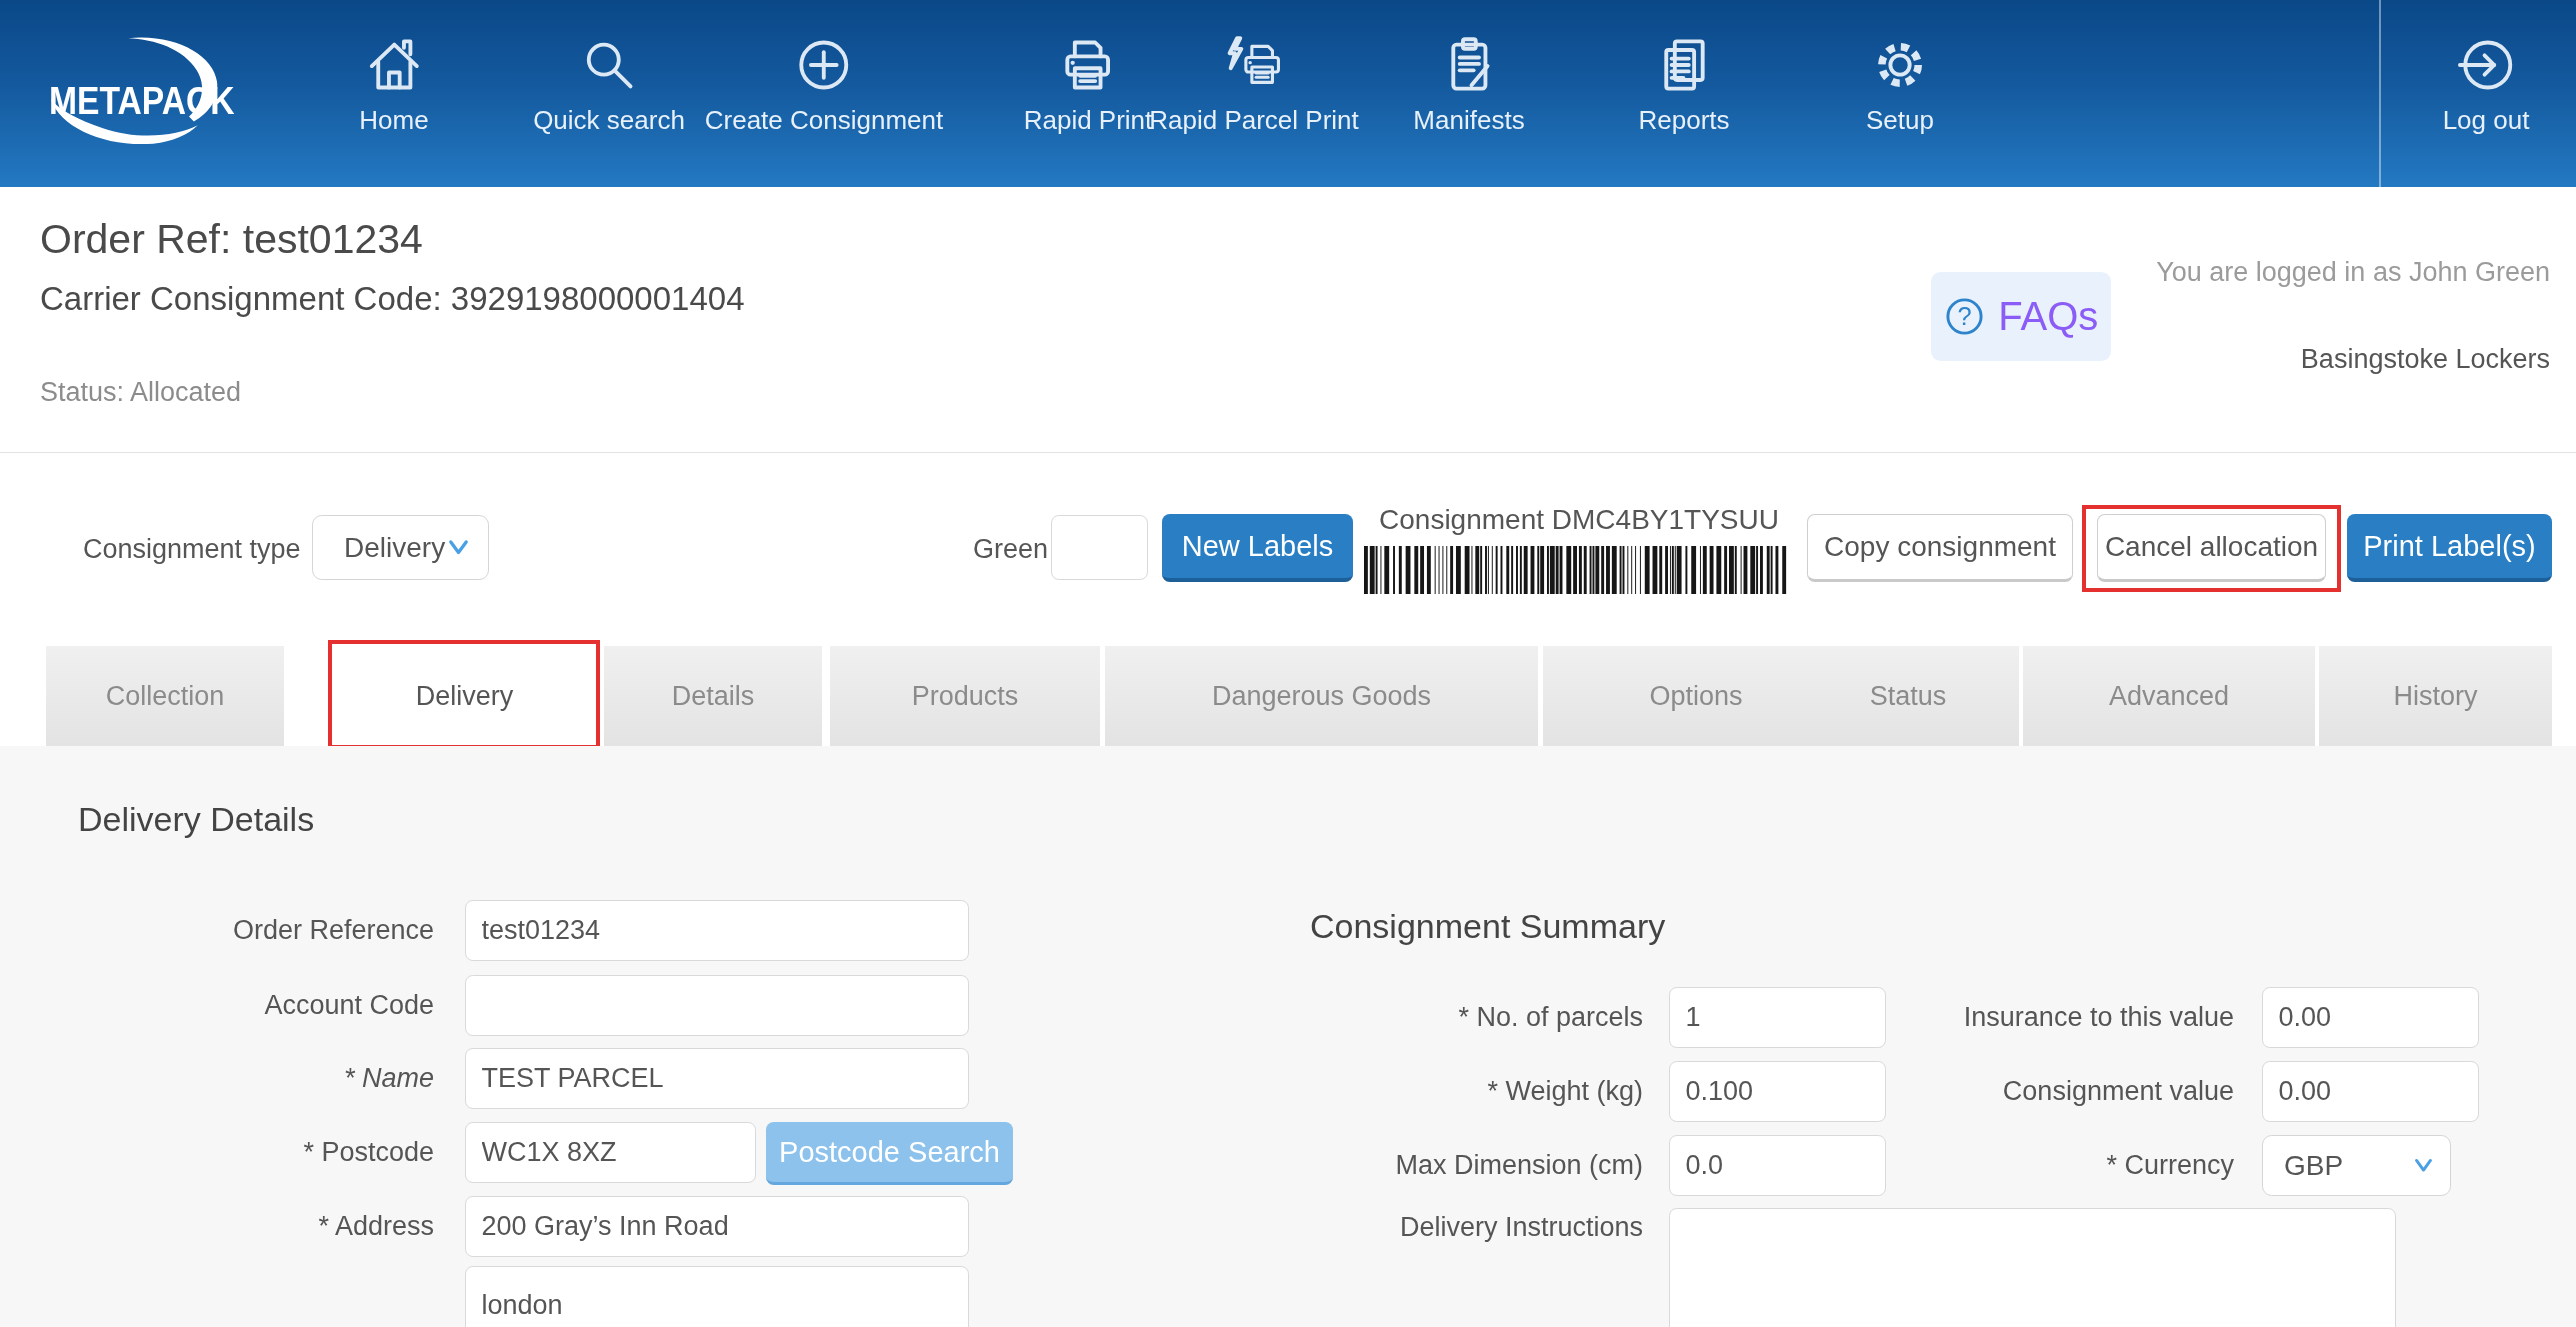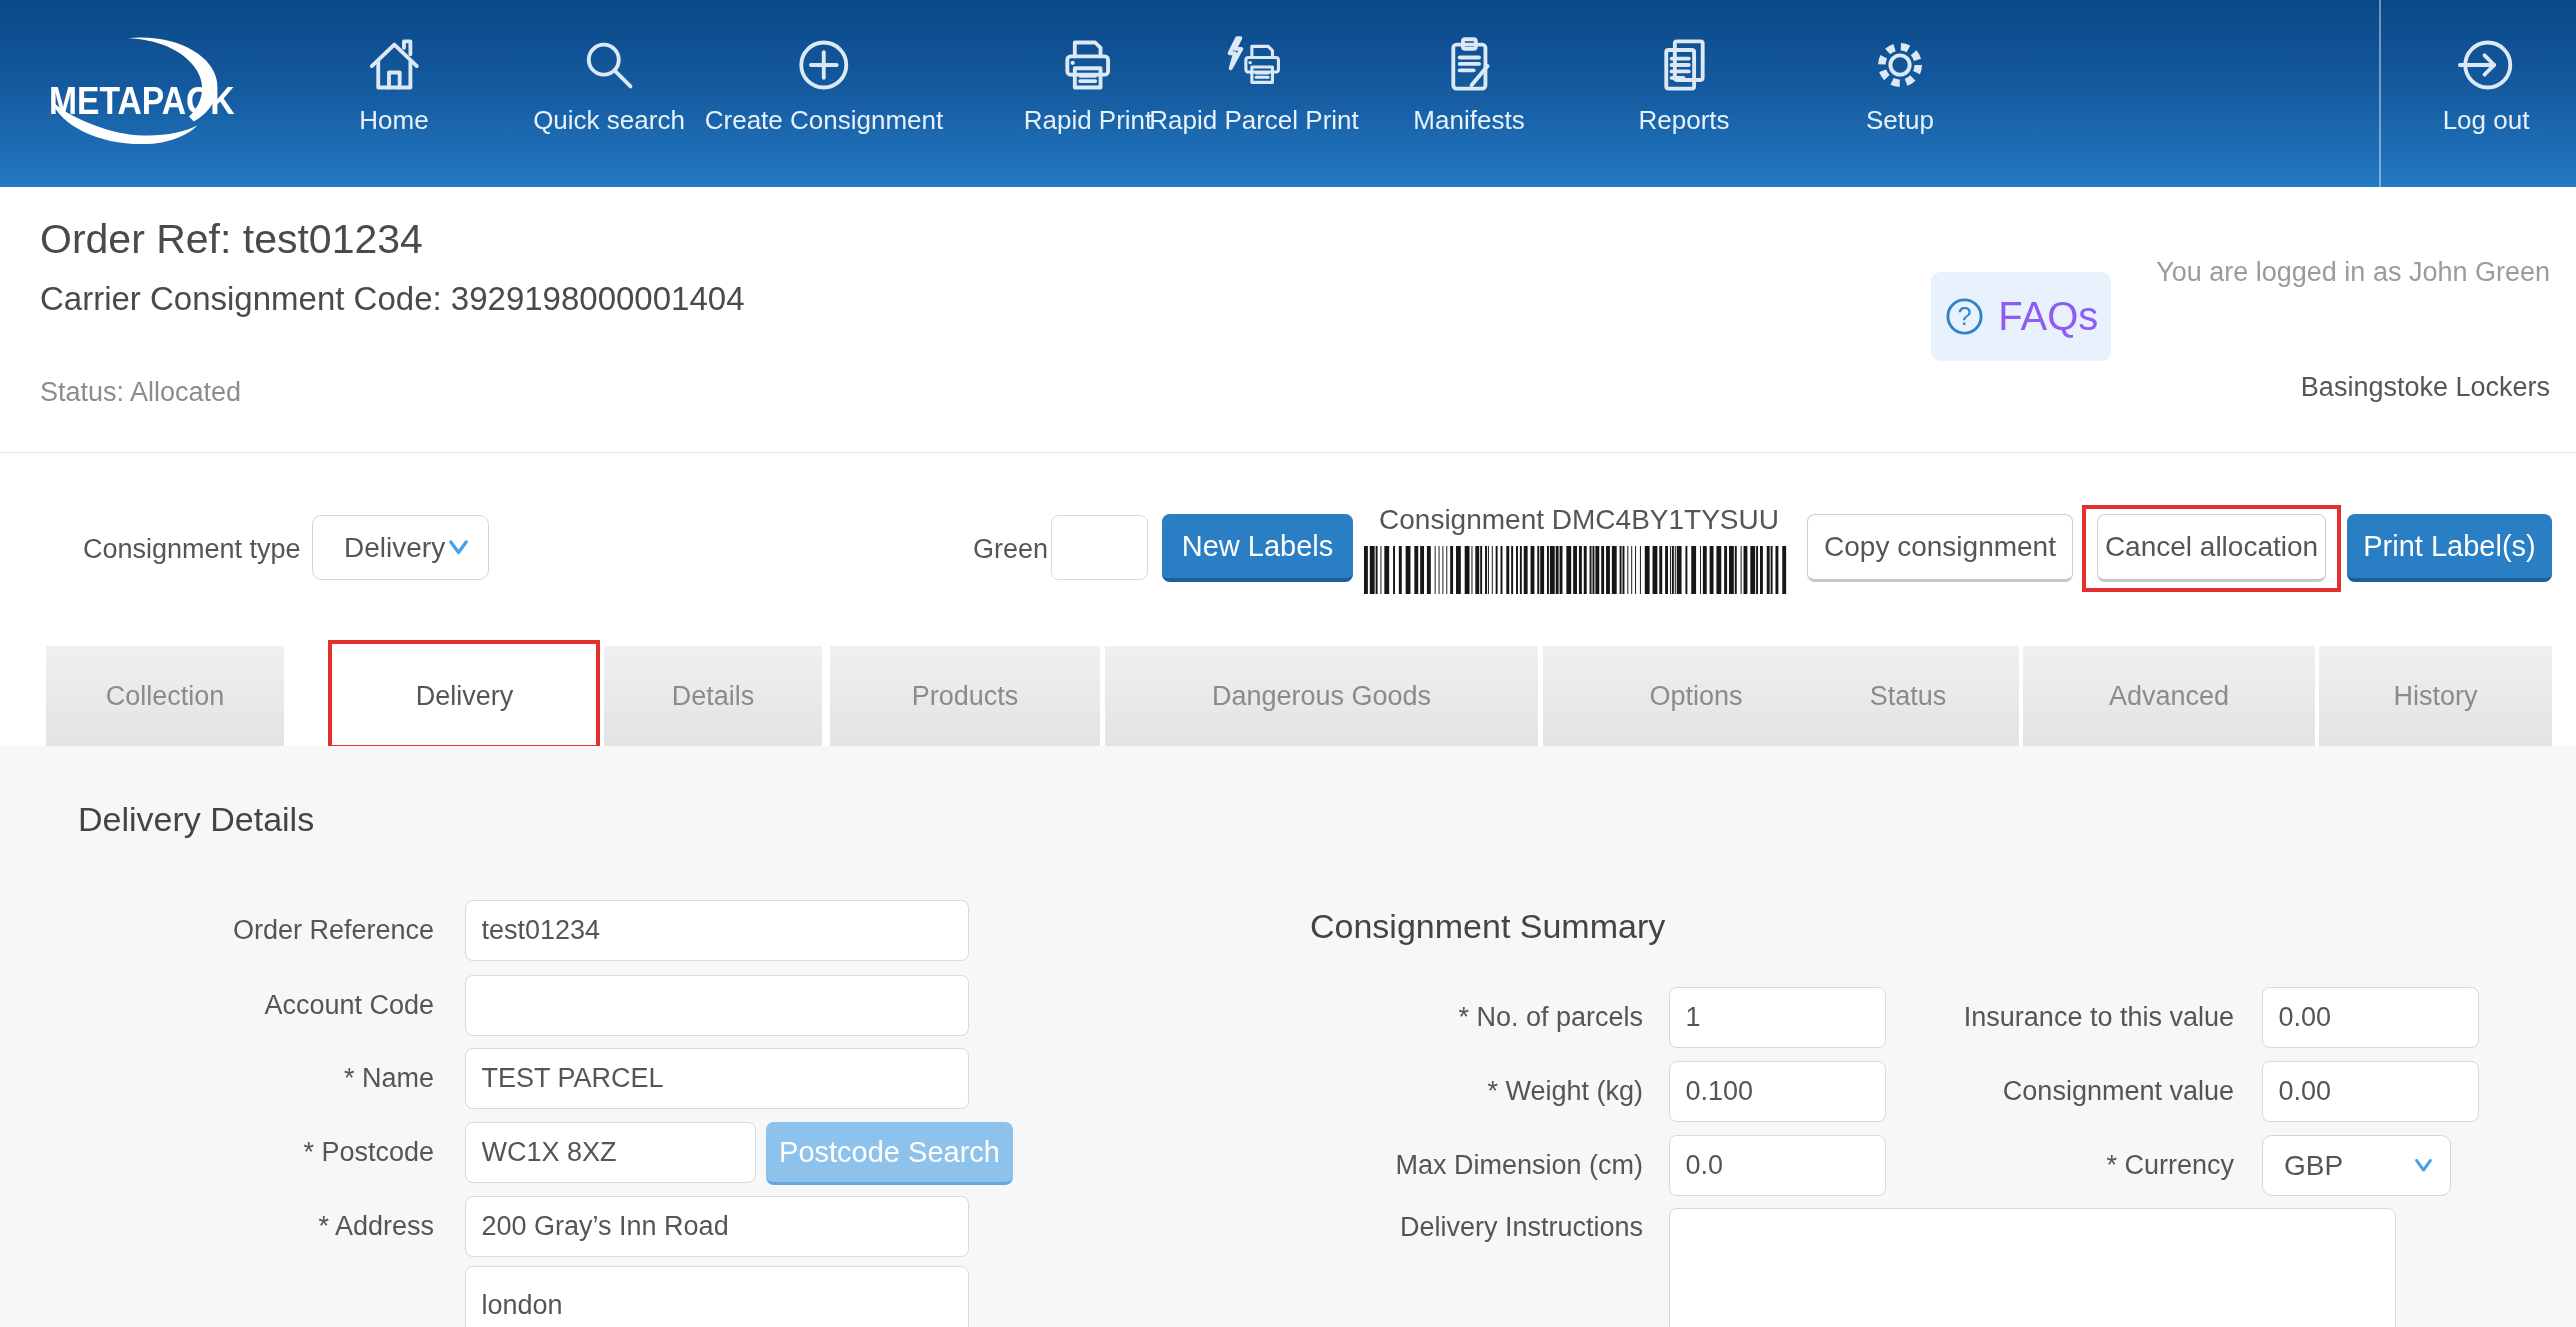--- a/index.html
+++ b/index.html
@@ -18,21 +18,21 @@
   
   .header{position:absolute;left:0;top:187px;width:2576px;height:266px;background:#fff;
           border-bottom:1.9px solid #e3e3e3;box-sizing:border-box;}
   .h-order{position:absolute;left:40px;top:29px;font-size:41px;color:#4a4a4a;}
   .h-carrier{position:absolute;left:40px;top:93px;font-size:33px;color:#4a4a4a;}
   .h-status{position:absolute;left:40px;top:190px;font-size:27px;color:#8c8c8c;}
   .faqs{position:absolute;left:1931px;top:85px;width:180px;height:89px;background:#e9f2fc;
         border-radius:9.7px;display:flex;align-items:center;justify-content:center;gap:13.6px;cursor:pointer;}
   .faqs-label{font-size:40px;color:#8b5cf6;}
   .h-logged{position:absolute;right:26px;top:70px;font-size:27px;color:#9b9b9b;}
-  .h-account{position:absolute;right:26px;top:157px;font-size:27px;color:#555;margin-top:28px;}
+  .h-account{position:absolute;right:26px;top:157px;font-size:27px;color:#555;}
   
   .tb-label{font-size:27px;color:#555;white-space:nowrap;}
   .selectbox{background:#fff;border:1.9px solid #d5d5d5;border-radius:9.7px;box-sizing:border-box;
              display:flex;align-items:center;justify-content:space-between;cursor:pointer;}
   .selectbox .sel-text{font-size:28px;color:#555;}
   .btn-blue{background:#2a7fc4;border:none;border-bottom:4.8px solid #1d5f98;border-radius:7.8px;
             color:#fff;font-size:29px;font-family:inherit;cursor:pointer;}
   .btn-white{background:#fff;border:1.9px solid #cfcfcf;border-bottom:3.9px solid #c9c9c9;border-radius:7.8px;
              color:#555;font-size:28px;font-family:inherit;cursor:pointer;}
   .bc-text{position:absolute;left:1366px;top:504px;width:426px;text-align:center;
@@ -312,21 +312,21 @@
 <div class="content">
 
   <div class="section-h" style="left:78px;top:54px;">Delivery Details</div>
 
   <div class="f-label" style="left:0;top:154px;width:434px;height:61px;">Order Reference</div>
   <input class="f-input" style="left: 465px; top: 154px; width: 504px;" value="test01234">
 
   <div class="f-label" style="left:0;top:229px;width:434px;height:61px;">Account Code</div>
   <input class="f-input" style="left: 465px; top: 229px; width: 504px;" value="">
 
-  <div class="f-label" style="left:0;top:302px;width:434px;height:61px;">* Name</div>
+  <div class="f-label" style="left:0;top:302px;width:434px;height:61px;font-style:italic;">* Name</div>
   <input class="f-input" style="left: 465px; top: 302px; width: 504px;" value="TEST PARCEL">
 
   <div class="f-label" style="left:0;top:376px;width:434px;height:61px;">* Postcode</div>
   <input class="f-input" style="left: 465px; top: 376px; width: 291px;" value="WC1X 8XZ">
   <button class="btn-lightblue abs" style="left:766px;top:376px;width:247px;height:63px;"><span>Postcode Search</span></button>
 
   <div class="f-label" style="left:0;top:450px;width:434px;height:61px;">* Address</div>
   <input class="f-input" style="left: 465px; top: 450px; width: 504px;" value="200 Gray’s Inn Road">
 
   <input class="f-input" style="left: 465px; top: 520px; width: 504px; height: 78px;" value="london">

